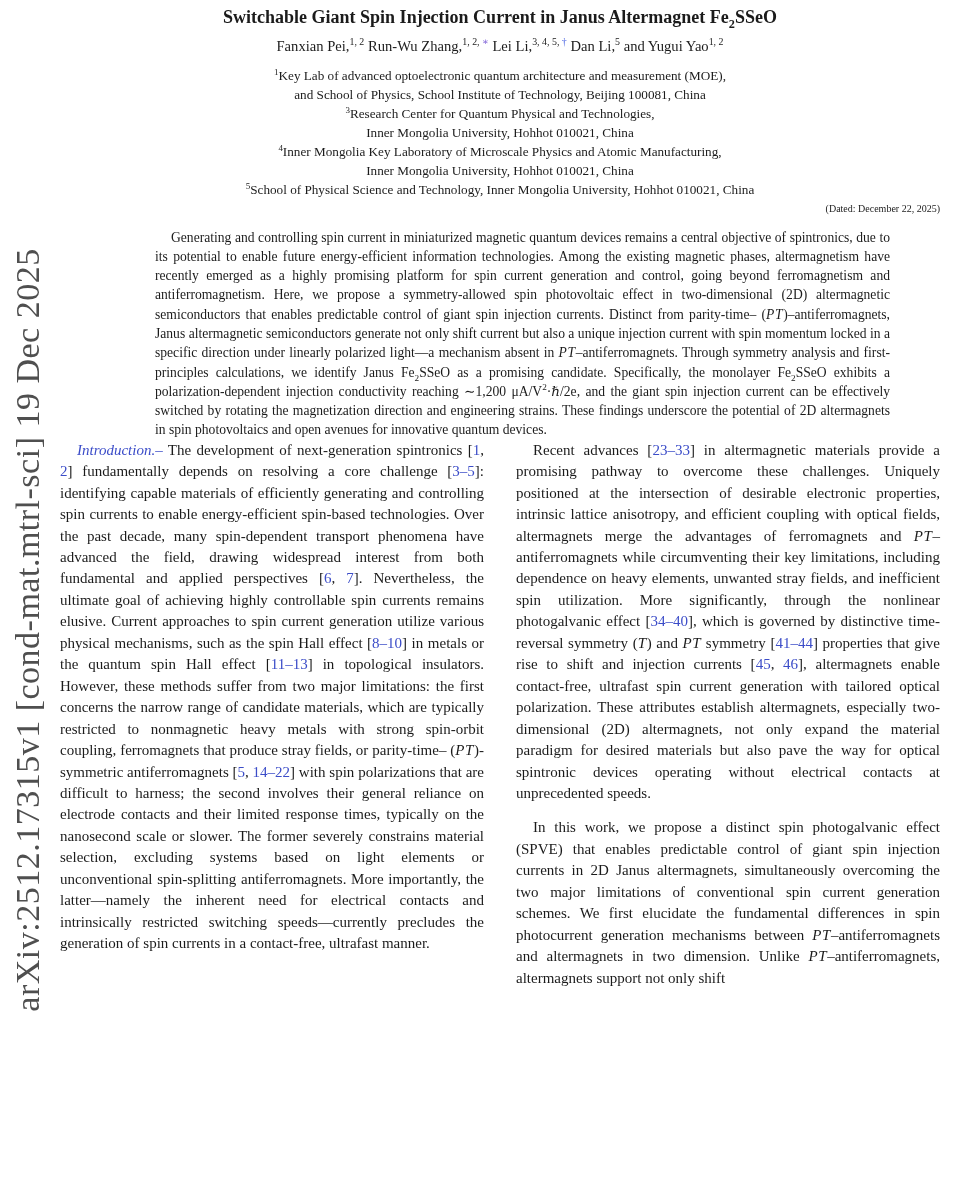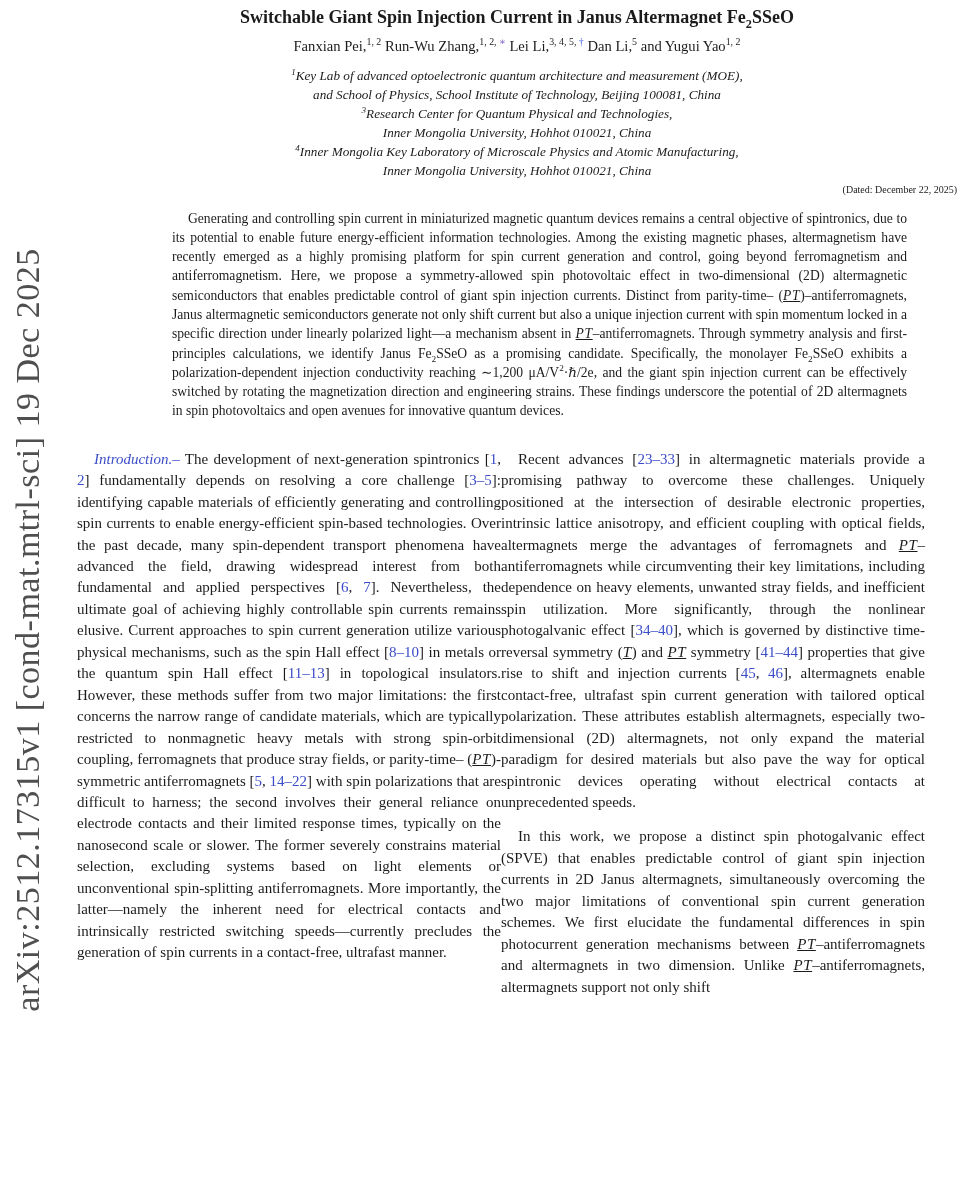--- a/index.html
+++ b/index.html
@@ -6,38 +6,38 @@
   body{
     width:971px;height:1200px;overflow:hidden;background:#ffffff;
     font-family:"Liberation Serif","DejaVu Serif",serif;color:#1b1b1b;
     position:relative;
   }
   .arxiv-stamp{
     position:absolute;top:630px;left:28px;
     transform:translate(-50%,-50%) rotate(-90deg);
     white-space:nowrap;font-size:34px;color:#4f4f4f;letter-spacing:.5px;
   }
-  .content{position:absolute;left:77px;top:0;width:880px;}
+  .content{position:absolute;left:60px;top:0;width:880px;}
   .title{font-size:18px;font-weight:bold;text-align:center;margin:6px 0 0;line-height:1.25;}
   .authors{text-align:center;font-size:14.6px;margin-top:9px;}
-  .affiliations{margin-top:11px;text-align:center;font-style:italic;font-size:13.2px;line-height:19px;}
+  .affiliations{margin-top:11px;text-align:center;font-size:13.2px;line-height:19px;}
   .affil-line{white-space:nowrap;}
   .dated{text-align:right;font-style:normal;font-size:10px;line-height:19px;}
   .abstract{margin:10px 50px 0 95px;text-align:justify;font-size:13.6px;line-height:19.3px;text-indent:16px;}
-  .columns{display:flex;margin-top:28px;}
+  .columns{display:flex;gap:32px;}
   .col{text-align:justify;font-size:15px;line-height:21.45px;}
   .col-left{width:424px;}
   .col-right{width:424px;}
   .col p{margin:0;text-indent:17px;}
   .col p + p{margin-top:13px;}
   .sup{vertical-align:super;font-size:.68em;line-height:0;}
   .sub{vertical-align:sub;font-size:.68em;line-height:0;}
   .link{color:#3b4cc8;}
   .intro{color:#3b4cc8;font-style:italic;}
-  .cal{font-style:italic;letter-spacing:.6px;text-decoration:underline;}
+  .cal{font-style:italic;letter-spacing:.6px;}
   .m{}
   .m.sup{vertical-align:super;font-size:.68em;line-height:0;}
   .star{color:#7a5cd6;}
   .dagger{color:#3f5be0;}
 </style>
 </head>
 <body>
 
 <div class="arxiv-stamp">arXiv:2512.17315v1  [cond-mat.mtrl-sci]  19 Dec 2025</div>
 
@@ -46,20 +46,21 @@
 
   <div class="authors"><span>Fanxian Pei,</span><span class="sup">1, 2</span><span> Run-Wu Zhang,</span><span class="sup">1, 2, </span><span class="sup link star">∗</span><span> Lei Li,</span><span class="sup">3, 4, 5, </span><span class="sup link dagger">†</span><span> Dan Li,</span><span class="sup">5</span><span> and Yugui Yao</span><span class="sup">1, 2</span></div>
 
   <div class="affiliations">
     <div class="affil-line"><span class="sup">1</span><span>Key Lab of advanced optoelectronic quantum architecture and measurement (MOE),</span></div>
     <div class="affil-line"><span>and School of Physics, School Institute of Technology, Beijing 100081, China</span></div>
     <div class="affil-line"><span class="sup">3</span><span>Research Center for Quantum Physical and Technologies,</span></div>
     <div class="affil-line"><span>Inner Mongolia University, Hohhot 010021, China</span></div>
     <div class="affil-line"><span class="sup">4</span><span>Inner Mongolia Key Laboratory of Microscale Physics and Atomic Manufacturing,</span></div>
     <div class="affil-line"><span>Inner Mongolia University, Hohhot 010021, China</span></div>
+    <div class="affil-line"><span class="sup">5</span><span>School of Physical Science and Technology, Inner Mongolia University, Hohhot 010021, China</span></div>
   </div>
 
   <div class="dated">(Dated: December 22, 2025)</div>
 
   <div class="abstract"><span>Generating and controlling spin current in miniaturized magnetic quantum devices remains a central objective of spintronics, due to its potential to enable future energy-efficient information technologies. Among the existing magnetic phases, altermagnetism have recently emerged as a highly promising platform for spin current generation and control, going beyond ferromagnetism and antiferromagnetism. Here, we propose a symmetry-allowed spin photovoltaic effect in two-dimensional (2D) altermagnetic semiconductors that enables predictable control of giant spin injection currents. Distinct from parity-time– (</span><span class="cal">PT</span><span>)–antiferromagnets, Janus altermagnetic semiconductors generate not only shift current but also a unique injection current with spin momentum locked in a specific direction under linearly polarized light—a mechanism absent in </span><span class="cal">PT</span><span>–antiferromagnets. Through symmetry analysis and first-principles calculations, we identify Janus Fe</span><span class="sub">2</span><span>SSeO as a promising candidate. Specifically, the monolayer Fe</span><span class="sub">2</span><span>SSeO exhibits a polarization-dependent injection conductivity reaching ∼1,200 </span><span class="m">μA/V</span><span class="m sup">2</span><span class="m">·ℏ/2e</span><span>, and the giant spin injection current can be effectively switched by rotating the magnetization direction and engineering strains. These findings underscore the potential of 2D altermagnets in spin photovoltaics and open avenues for innovative quantum devices.</span></div>
 
   <div class="columns">
     <div class="col col-left">
       <p><span class="intro">Introduction.–</span><span> The development of next-generation spintronics [</span><span class="link">1</span><span>, </span><span class="link">2</span><span>] fundamentally depends on resolving a core challenge [</span><span class="link">3–5</span><span>]: identifying capable materials of efficiently generating and controlling spin currents to enable energy-efficient spin-based technologies. Over the past decade, many spin-dependent transport phenomena have advanced the field, drawing widespread interest from both fundamental and applied perspectives [</span><span class="link">6</span><span>, </span><span class="link">7</span><span>]. Nevertheless, the ultimate goal of achieving highly controllable spin currents remains elusive. Current approaches to spin current generation utilize various physical mechanisms, such as the spin Hall effect [</span><span class="link">8–10</span><span>] in metals or the quantum spin Hall effect [</span><span class="link">11–13</span><span>] in topological insulators. However, these methods suffer from two major limitations: the first concerns the narrow range of candidate materials, which are typically restricted to nonmagnetic heavy metals with strong spin-orbit coupling, ferromagnets that produce stray fields, or parity-time– (</span><span class="cal">PT</span><span>)-symmetric antiferromagnets [</span><span class="link">5</span><span>, </span><span class="link">14–22</span><span>] with spin polarizations that are difficult to harness; the second involves their general reliance on electrode contacts and their limited response times, typically on the nanosecond scale or slower. The former severely constrains material selection, excluding systems based on light elements or unconventional spin-splitting antiferromagnets. More importantly, the latter—namely the inherent need for electrical contacts and intrinsically restricted switching speeds—currently precludes the generation of spin currents in a contact-free, ultrafast manner.</span></p>
     </div>

